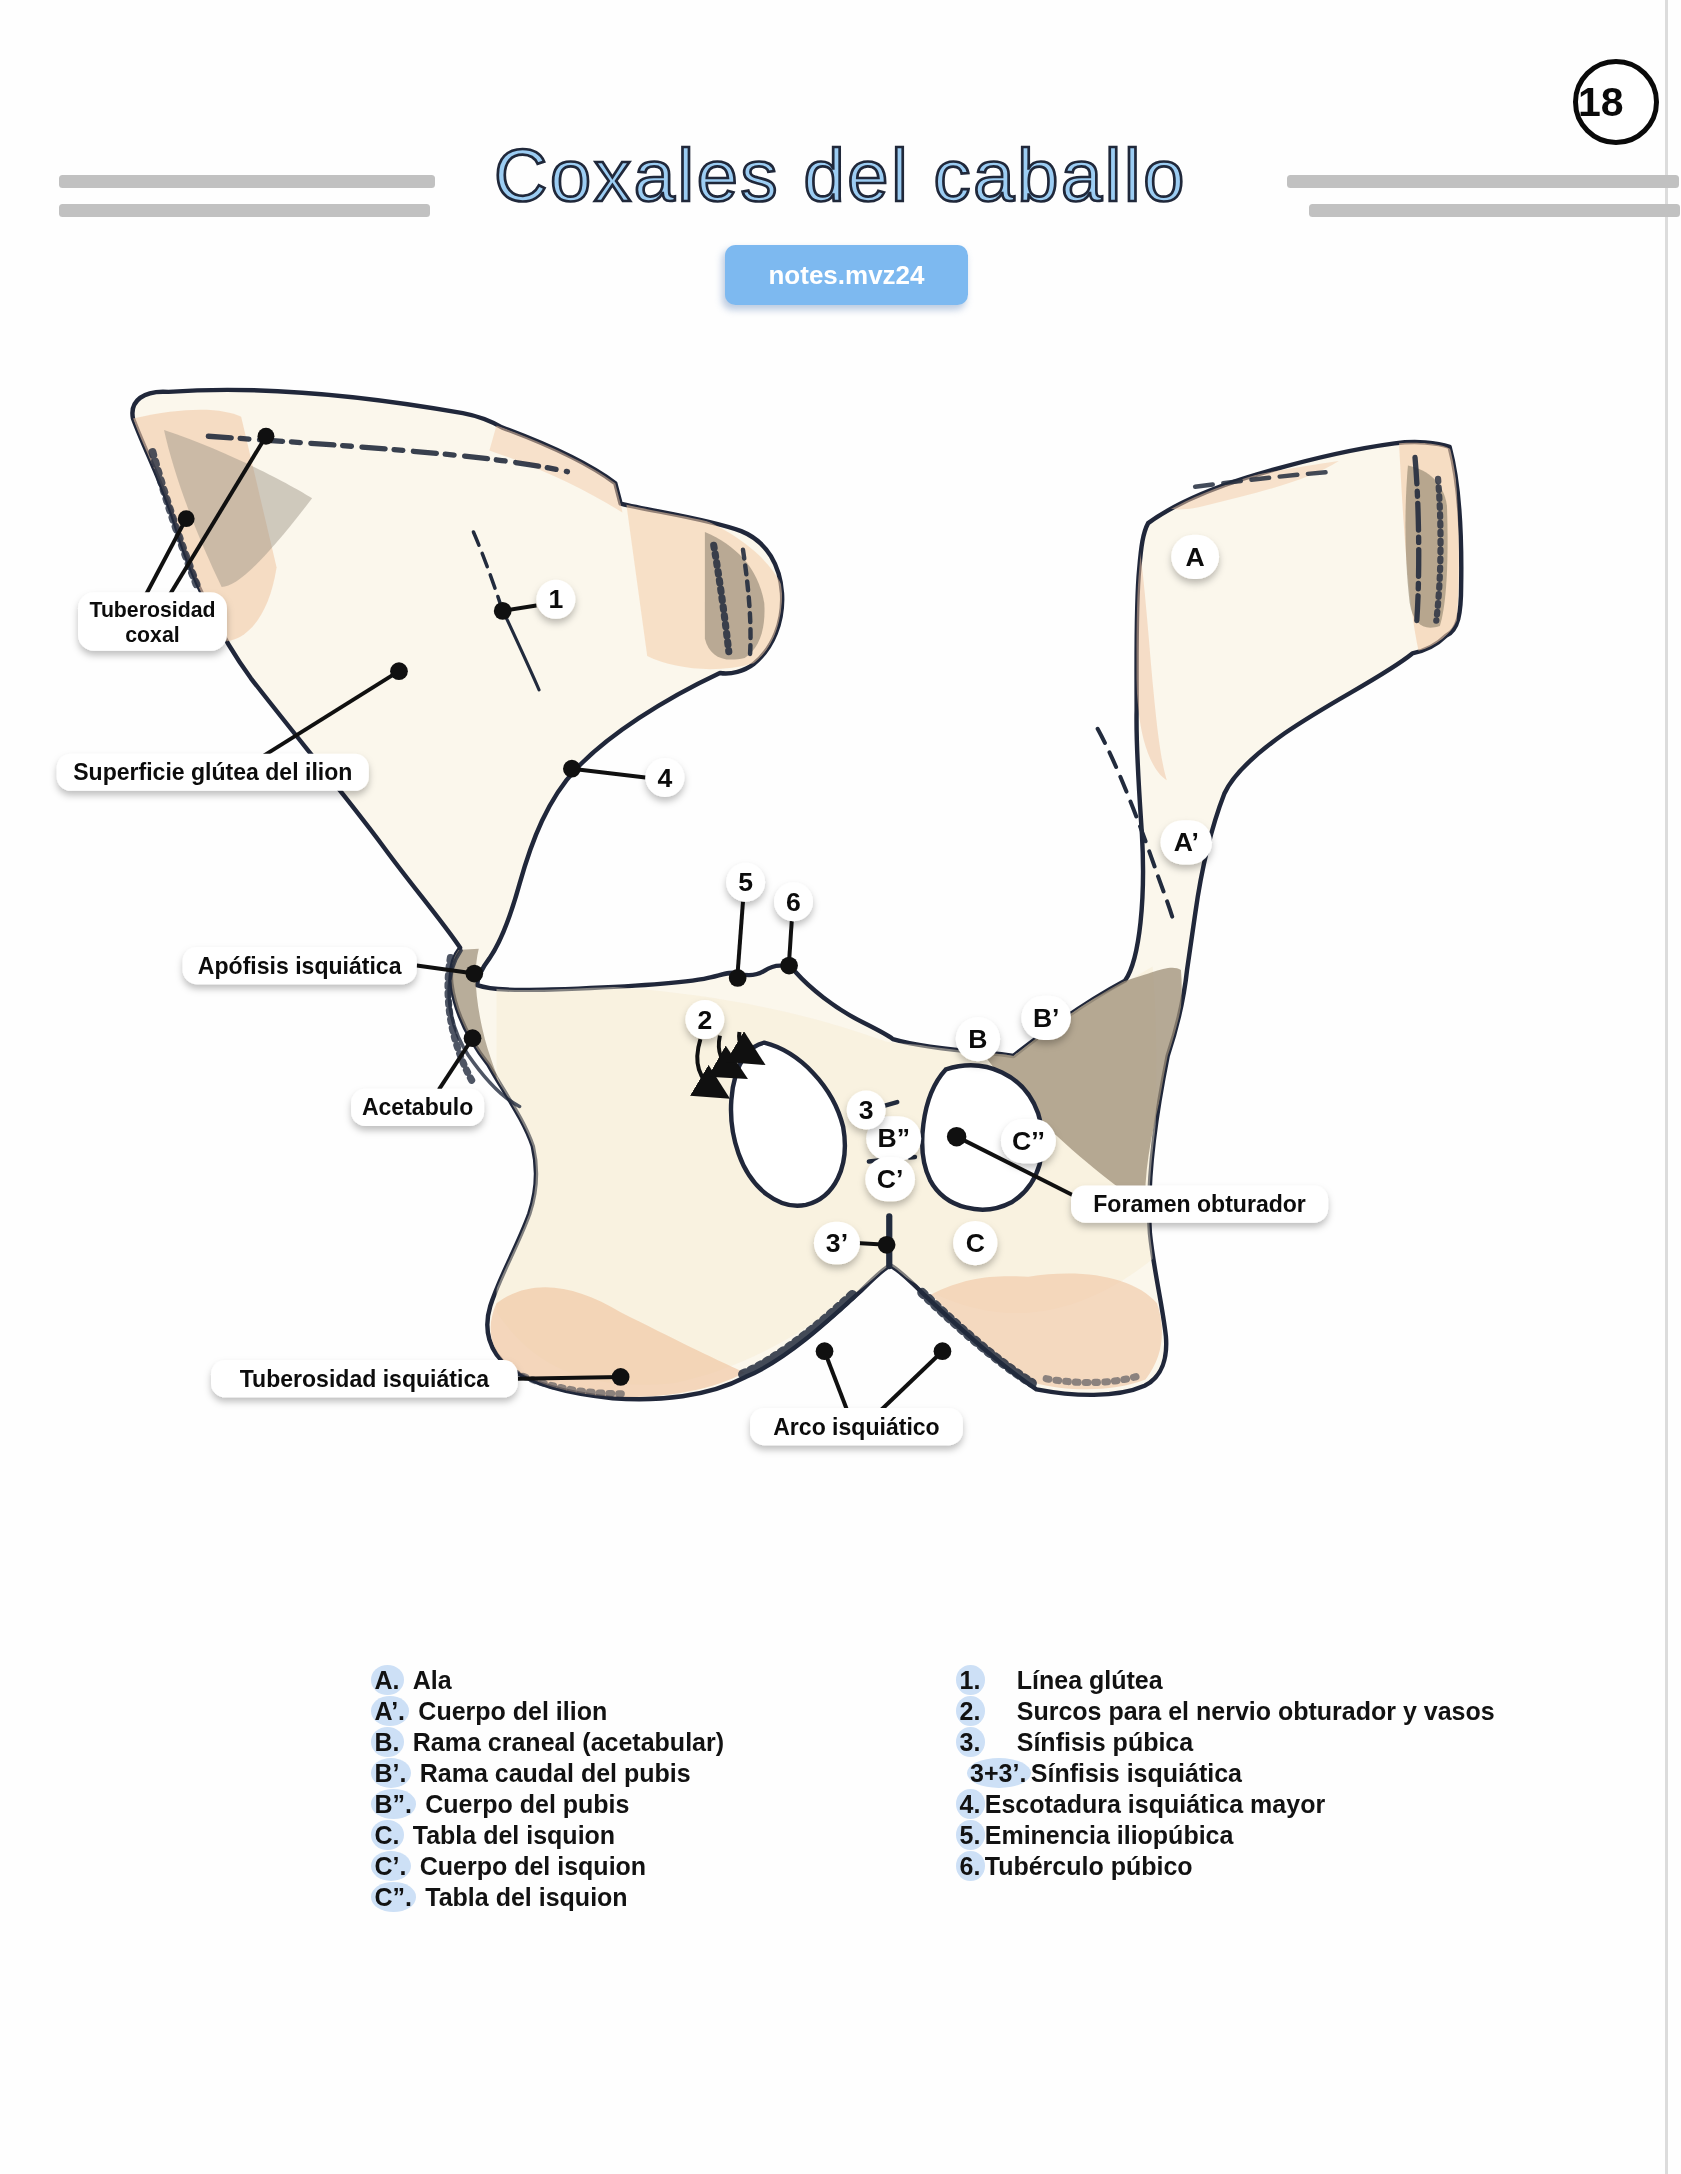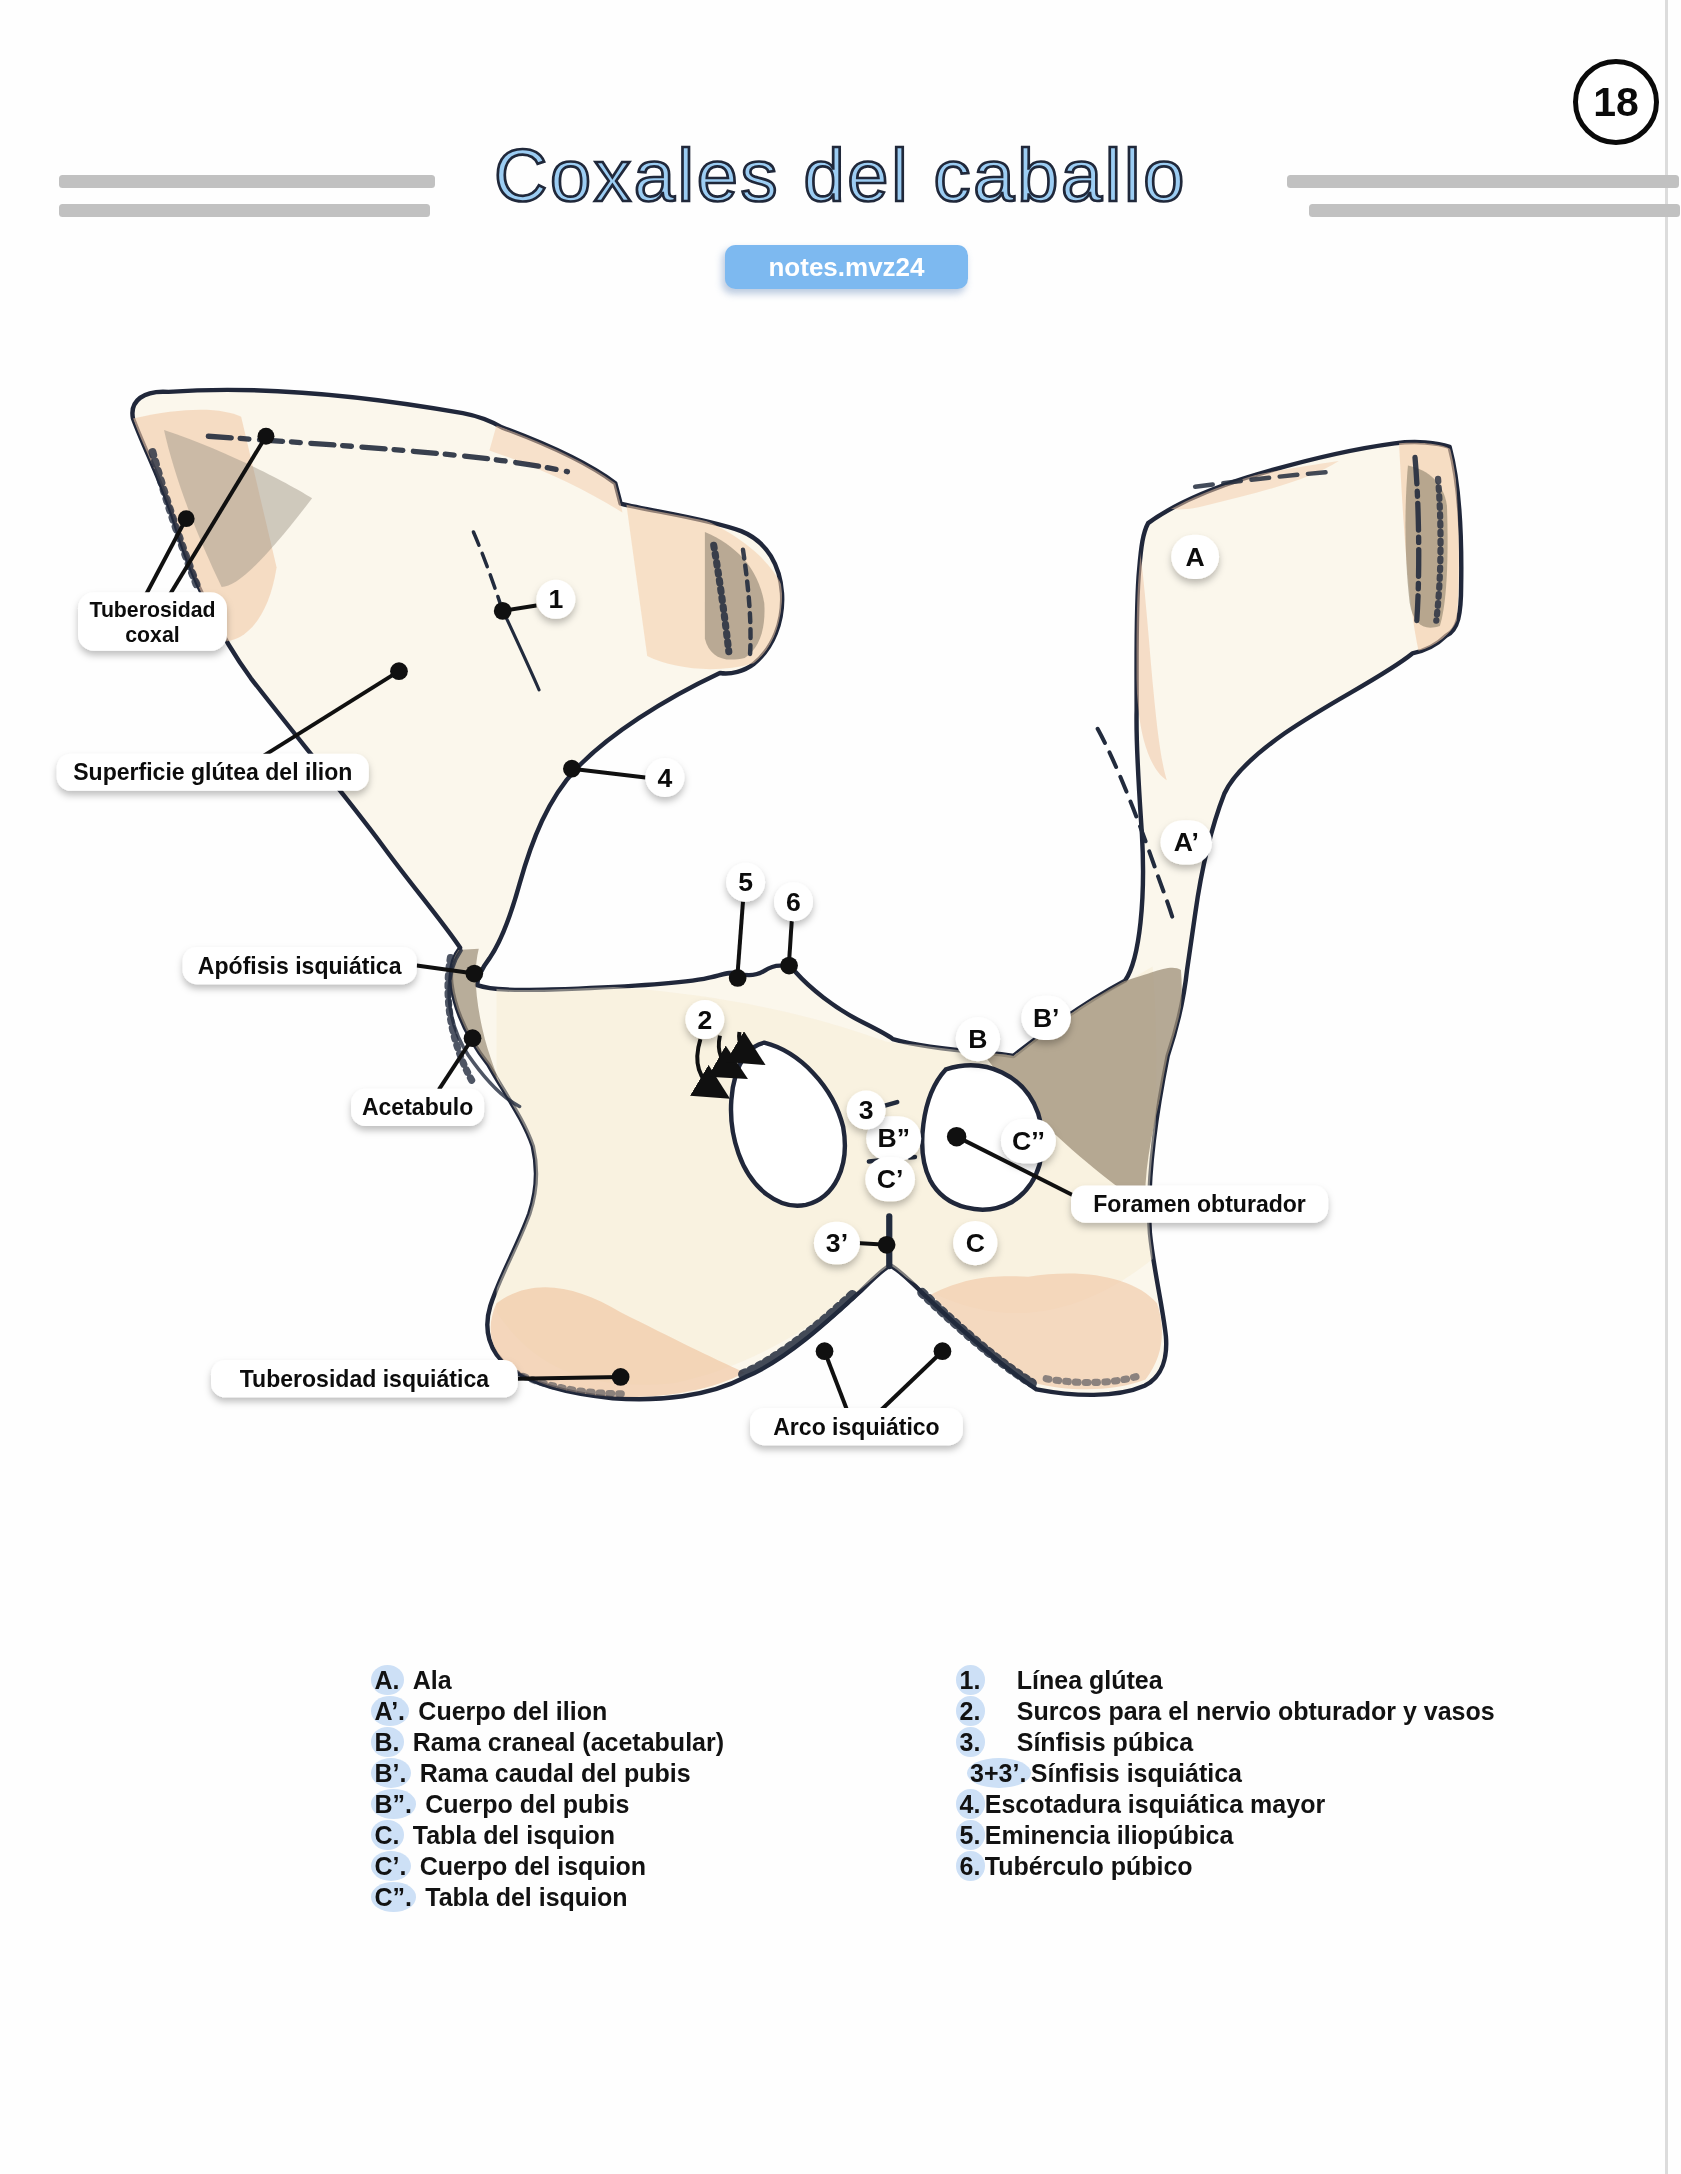--- a/index.html
+++ b/index.html
@@ -1,31 +1,31 @@
 <!DOCTYPE html>
 <html style="font-size:14px"><head>
 <meta charset="utf-8">
 <style>
   html,body{margin:0;padding:0;background:#ffffff;}
   .page{position:relative;width:1681px;height:2174px;background:#fefefe;overflow:hidden;
         font-family:"Liberation Sans",sans-serif;}
   .scan-edge{position:absolute;left:1665px;top:0;width:2.7px;height:100%;background:#dcdcdc;}
   
   .page-circle{position:absolute;left:1573px;top:59px;width:76px;height:76px;border:5.3px solid #0a0a0a;
-        border-radius:50%;display:flex;align-items:center;justify-content:center;
+        border-radius:50%;display:flex;align-items:center;justify-content:flex-start;
         font-size:41px;font-weight:bold;color:#0a0a0a;background:#fff;}
   .title{position:absolute;left:0;right:0;top:133px;text-align:center;
         font-size:74px;font-weight:normal;letter-spacing:2.7px;color:#9ccdf3;
         -webkit-text-stroke:2.7px #20283a;}
   .bar{position:absolute;height:13.3px;background:#c1c1c1;border-radius:3.5px;}
   .bar.l1{left:59px;top:175px;width:376px;}
   .bar.l2{left:59px;top:204px;width:371px;}
   .bar.r1{left:1287px;top:175px;width:392px;}
   .bar.r2{left:1309px;top:204px;width:371px;}
-  .badge{position:absolute;left:725px;top:245px;width:243px;height:44px;background:#7db9f0;
+  .badge{position:absolute;left:725px;top:245px;width:243px;height:60px;background:#7db9f0;
         border-radius:10.6px;display:flex;align-items:center;justify-content:center;
         color:#ffffff;font-size:26px;font-weight:bold;
         box-shadow:-2.7px 4.4px 7px rgba(110,145,190,.45);}
   
   svg.fig{position:absolute;left:0;top:0;width:1681px;height:2174px;}
   .oline{fill:#fbf7ec;stroke:#20273a;stroke-width:5;stroke-linejoin:round;}
   .hole{fill:#ffffff;stroke:#20273a;stroke-width:5;}
   .det{fill:none;stroke:#222b3d;stroke-linecap:round;}
   .lead{stroke:#101010;stroke-width:4.5;fill:none;}
   .dot{fill:#101010;}

